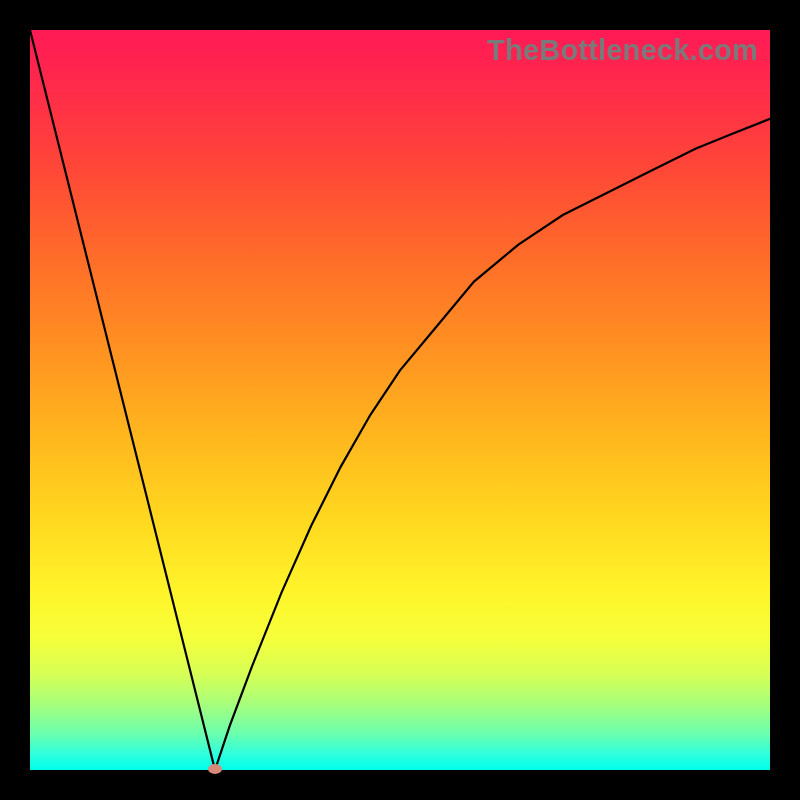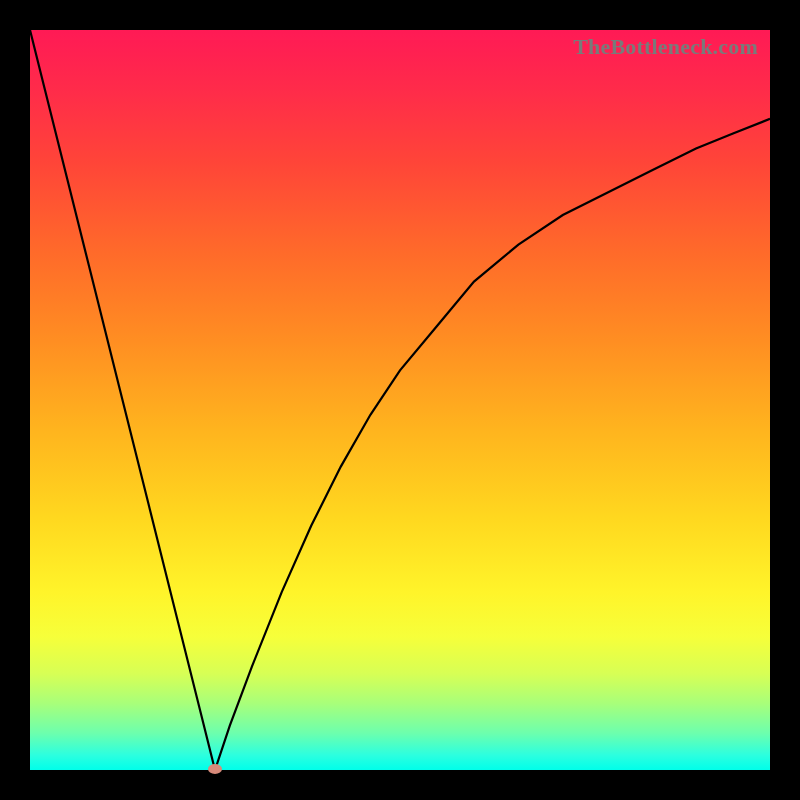--- a/index.html
+++ b/index.html
@@ -29,22 +29,22 @@
       #d7ff55 87%,
       #a8ff7a 91%,
       #6dffad 95%,
       #2cffdf 98%,
       #00ffea 100%);
   }
   .attribution {
     position: absolute;
     top: 4px;
     right: 12px;
-    font-family: Liberation Serif, serif;
-    font-size: 22px;
+    font-family: Liberation Sans, sans-serif;
+    font-size: 29px;
     font-weight: 600;
     color: #7a7a7a;
     letter-spacing: 0.2px;
   }
   svg.curve {
     position: absolute;
     left: 0; top: 0;
     width: 740px; height: 740px;
   }
   .minpt {

